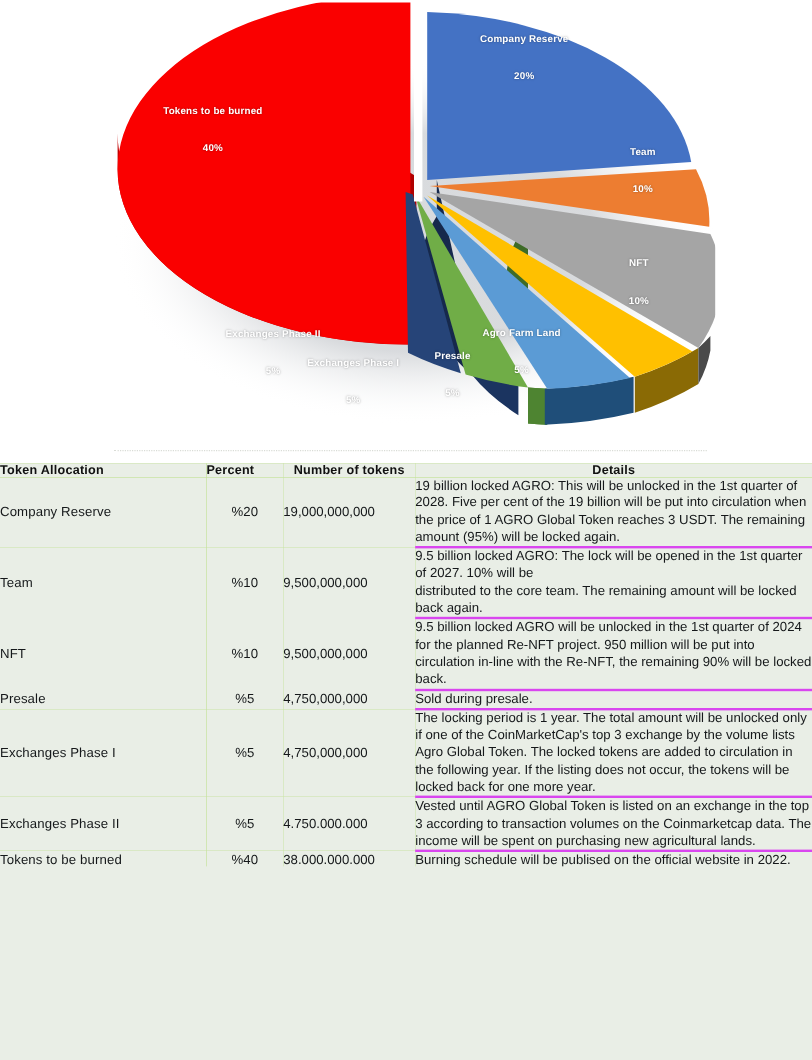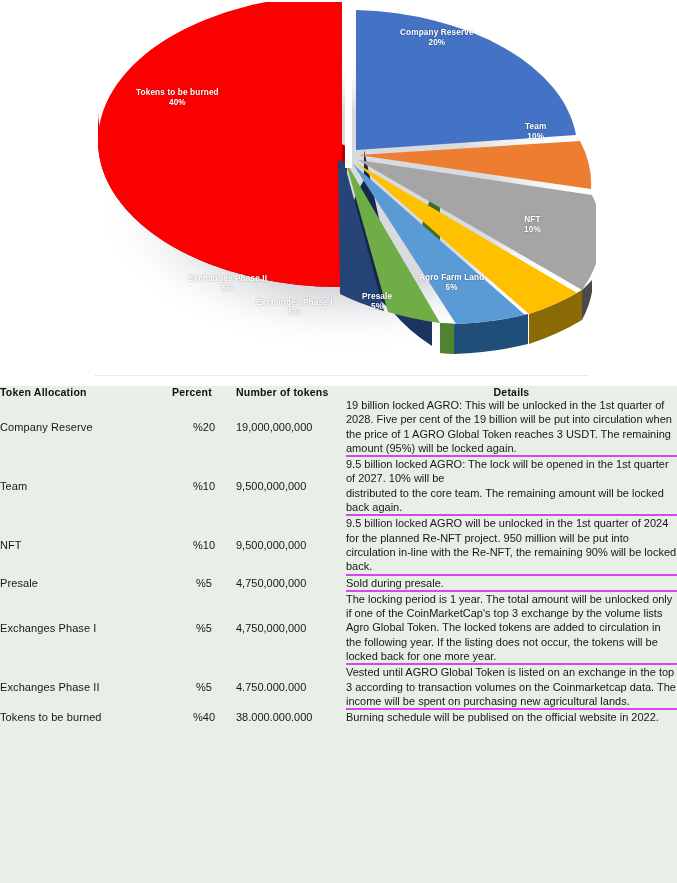--- a/index.html
+++ b/index.html
@@ -40,21 +40,21 @@
     color: #ffffff;
     font-weight: bold;
     font-size: 8.2px;
     line-height: 1.25;
     text-align: center;
     letter-spacing: .15px;
     text-shadow: 0 0 2px rgba(0,0,0,.38);
     white-space: nowrap;
     pointer-events: none;
   }
-  .slice-label .pct { display: block; }
+  .slice-label .pct { display: block; margin-top: 21px; }
 
   
   #dotted-rule {
     position: absolute;
     left: 95px;
     top: 375px;
     width: 494px;
     height: 1px;
     border-top: 1px dotted #d9dcd6;
   }
@@ -82,21 +82,21 @@
   thead th {
     font-size: 10.5px;
     font-weight: bold;
     color: #111;
     padding: 9px 0 9px 0;
     text-align: left;
     letter-spacing: .2px;
   }
   th.t-alloc { padding-left: 7px; }
   th.t-pct   { }
-  th.t-num   { text-align: left; }
+  th.t-num   { text-align: center; }
   th.t-det   { text-align: center; padding-left: 8px; padding-right: 8px; }
 
   tbody td {
     font-size: 11px;
     color: #15181a;
   }
   td.c-alloc {
     padding-left: 7px;
     padding-right: 4px;
     letter-spacing: .1px;
@@ -203,21 +203,21 @@
     <div class="slice-label" style="left:437px; top:120px;">
       <span>Team</span>
       <span class="pct">10%</span>
     </div>
 
     <div class="slice-label" style="left:436px; top:213px;">
       <span>NFT</span>
       <span class="pct">10%</span>
     </div>
 
-    <div class="slice-label" style="left:331px; top:271px;">
+    <div class="slice-label" style="left:314px; top:271px;">
       <span>Agro Farm Land</span>
       <span class="pct">5%</span>
     </div>
 
     <div class="slice-label" style="left:274px; top:290px;">
       <span>Presale</span>
       <span class="pct">5%</span>
     </div>
 
     <div class="slice-label" style="left:168px; top:296px;">

